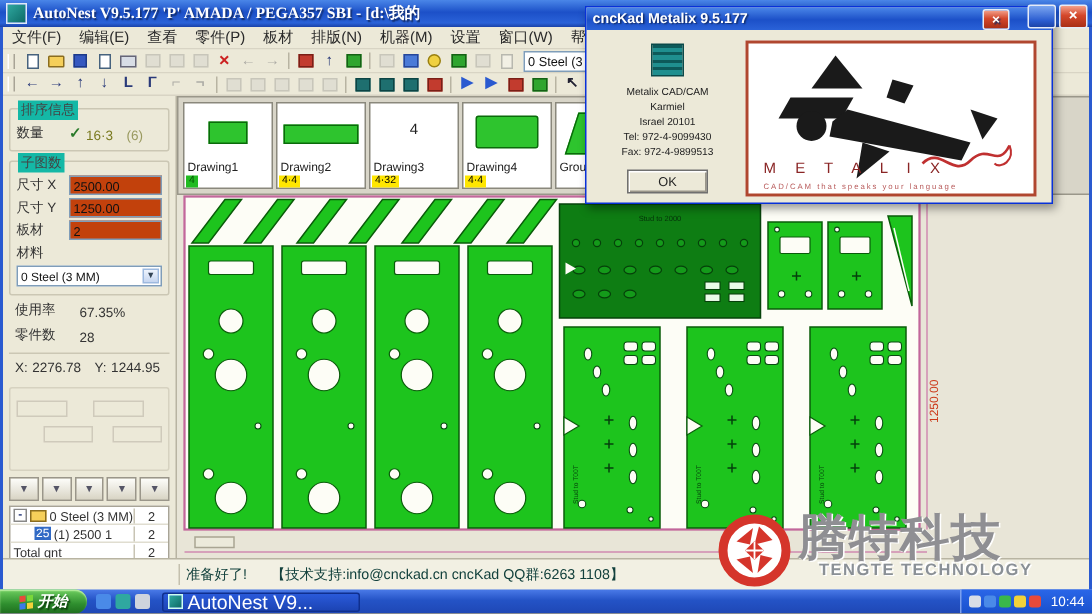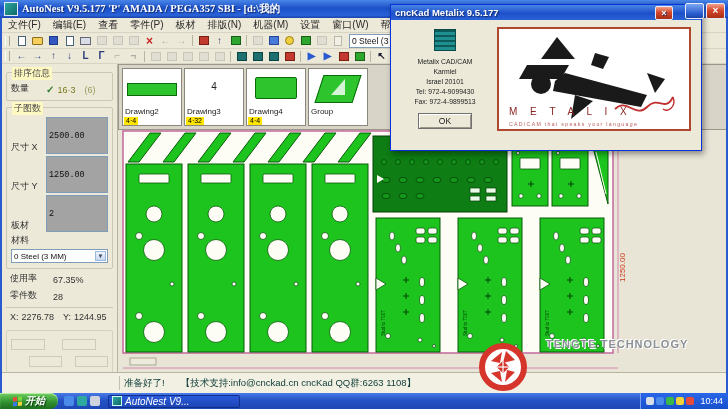--- a/index.html
+++ b/index.html
@@ -50,25 +50,25 @@
   .g-check::before{content:"✓";color:#2a7a2a;font-size:10px;}
   .g-minus::before{content:"-";}
   .combo{width:96px;height:14px;background:#fff;border:1px solid #7f9db9;font-size:8.5px;color:#111;
          display:flex;align-items:center;padding:0 2px;position:relative;margin-left:3px;flex:0 0 auto;box-sizing:border-box;}
   .combo .carr{position:absolute;right:1px;top:1px;bottom:1px;width:12px;background:linear-gradient(#eef4fd,#c6d6f0);
                border:1px solid #9db9df;display:flex;align-items:center;justify-content:center;box-sizing:border-box;}
   
   .sidebar{position:absolute;left:2px;top:64px;width:116px;height:308px;background:#ece9d8;border-right:1px solid #b8b4a2;
            box-sizing:border-box;font-size:9px;color:#333;padding:2px 2px 0;}
   .grp{border:1px solid #cbc7b4;border-radius:2px;margin:6px 2px 2px;padding:7px 4px 3px;position:relative;}
-  .grp-t{position:absolute;top:-6px;left:5px;background:#fef9c3;padding:0 2px;font-size:9px;color:#444;}
+  .grp-t{position:absolute;top:-6px;left:5px;background:#14b8a6;padding:0 2px;font-size:9px;color:#444;}
   .srow{display:flex;align-items:flex-end;gap:3px;margin:2px 0;}
   .slbl{width:32px;flex:0 0 auto;color:#333;}
-  .fld{flex:1;background:#a3a3a3;border:1px solid #7f9db9;height:11px;font-size:8.5px;color:#111;
-       display:flex;align-items:center;padding:12px 2px;font-family:Liberation Mono, monospace;}
+  .fld{flex:1;background:#c2410c;border:1px solid #7f9db9;height:11px;font-size:8.5px;color:#111;
+       display:flex;align-items:center;padding:0 2px;}
   .olive{color:#7a7a20;} .olive2{color:#9a9a60;margin-left:6px;}
   .scombo{flex:1;background:#fff;border:1px solid #7f9db9;height:12px;font-size:8px;color:#111;
           display:flex;align-items:center;padding:0 2px;position:relative;}
   .scombo .carr{position:absolute;right:1px;top:1px;bottom:1px;width:11px;background:linear-gradient(#eef4fd,#c6d6f0);
                 border:1px solid #9db9df;display:flex;align-items:center;justify-content:center;box-sizing:border-box;}
   .stats{padding:1px 6px;}
   .coords{border-top:1px solid #cbc7b4;margin:4px 2px 0;padding:2px 4px;}
   .disgrp{border:1px solid #d6d2c0;border-radius:2px;margin:4px 2px;height:46px;position:relative;padding:6px 4px 2px;}
   .ebox{width:32px;height:9px;border:1px solid #cfcabb;background:#ece9d8;display:inline-block;}
   .btnrow{display:flex;gap:2px;margin:3px 2px;}
@@ -109,21 +109,21 @@
   .pcross{stroke:#05400c;stroke-width:1;fill:none;}
   .dlabel{font:5px "Liberation Sans",sans-serif;fill:#05330a;}
   .plabel{font:4.5px "Liberation Sans",sans-serif;fill:#05400c;}
   .dimtext{font:8px "Liberation Sans",sans-serif;fill:#cc3a1a;}
   
   .statusbar{position:absolute;left:2px;top:372px;width:724px;height:21px;background:#f2f0e3;border-top:1px solid #b8b4a2;
              display:flex;align-items:center;font-size:9.5px;color:#12403c;box-sizing:border-box;}
   .statusbar .vline{width:1px;height:14px;background:#c4c0ae;margin:0 4px 0 117px;}
   .statusbar .ready{margin-right:16px;}
   
-  .about{position:absolute;left:390px;top:4px;width:312px;height:147px;background:#ece9d8;border:1px solid #0831d9;
+  .about{position:absolute;left:390px;top:4px;width:312px;height:132px;background:#ece9d8;border:1px solid #0831d9;
          box-shadow:2px 3px 6px rgba(0,0,0,.4);z-index:40;box-sizing:border-box;}
   .about .tbar{height:15px;background:linear-gradient(180deg,#4a86e8,#1c50c8 55%,#2a62d8);display:flex;align-items:center;
                padding:0 4px;color:#fff;font-size:9.5px;font-weight:bold;text-shadow:1px 1px 1px #102a66;position:relative;}
   .about .dclose{position:absolute;right:28px;top:1px;width:16px;height:12px;border-radius:2px;border:1px solid #e6ecf8;
                  background:linear-gradient(#f3a08a,#d4472b 45%,#a92f16);color:#fff;font-size:9px;font-weight:bold;
                  display:flex;align-items:center;justify-content:center;}
   .about .dclose::before{content:"×";}
   .dleft{position:absolute;left:8px;top:22px;width:92px;text-align:center;}
   .dlg-icon{width:20px;height:20px;margin:2px auto 6px;background:repeating-linear-gradient(0deg,#1f8f8f 0 3px,#0d5a5a 3px 5px);
             border:1px solid #0a4a4a;}
@@ -144,21 +144,21 @@
            background:linear-gradient(180deg,#4a7ae8 0%,#2453c6 45%,#1e47b5 100%);display:flex;align-items:center;z-index:70;}
   .startbtn{height:16px;width:58px;background:linear-gradient(180deg,#6fcf5f,#2f8f2f 60%,#1e6e1e);border-radius:0 8px 8px 0;
             display:flex;align-items:center;justify-content:center;gap:3px;color:#fff;font-weight:bold;font-size:10px;
             font-style:italic;text-shadow:1px 1px 1px #0a3a0a;box-shadow:inset 0 1px 1px #bff0a8;flex:0 0 auto;}
   .flag{width:9px;height:9px;display:grid;grid-template-columns:4px 4px;grid-template-rows:4px 4px;gap:1px;transform:skewY(-6deg);}
   .flag i{display:block;} .flag i:nth-child(1){background:#e84a3a;} .flag i:nth-child(2){background:#7ad83a;}
   .flag i:nth-child(3){background:#3a7ae8;} .flag i:nth-child(4){background:#f2d23a;}
   .ql{display:flex;align-items:center;gap:3px;margin-left:6px;}
   .qli{width:10px;height:10px;border-radius:2px;}
   .taskitem{margin-left:8px;height:13px;width:132px;background:linear-gradient(#2a5ada,#1c44b4);border:1px solid #0f2f8f;
-            border-radius:2px;display:flex;align-items:center;gap:3px;padding:0 3px;color:#fff;font-size:10px;box-sizing:border-box;font-style:italic;}
+            border-radius:2px;display:flex;align-items:center;gap:3px;padding:0 3px;color:#fff;font-size:13px;box-sizing:border-box;}
   .tico{width:8px;height:8px;background:linear-gradient(135deg,#2fa8a0,#0d6a66);border:1px solid #cfe;flex:0 0 auto;}
   .tray{margin-left:auto;height:16px;display:flex;align-items:center;gap:2px;padding:0 5px;
         background:linear-gradient(180deg,#2a66e8,#1850cc);border-left:1px solid #7aa0f0;}
   .tri{width:8px;height:8px;border-radius:2px;}
   .clock{color:#fff;font-size:9px;margin-left:4px;}
 </style>
 </head>
 <body>
 
 <div class="screen">
@@ -440,20 +440,25 @@
         <span class="tc2">2</span>
       </div>
       <div class="throw">
         <span class="tc1">Total qnt</span>
         <span class="tc2">2</span>
       </div>
     </div>
   </div>
 
   <div class="thumbs">
+    <div class="tcell">
+      <div class="gfx gfx1"></div>
+      <span class="tlabel">Drawing1</span>
+      <span class="tbadge green">4</span>
+    </div>
     <div class="tcell">
       <div class="gfx gfx2"></div>
       <span class="tlabel">Drawing2</span>
       <span class="tbadge">4·4</span>
     </div>
     <div class="tcell">
       <span class="tmark">4</span>
       <span class="tlabel">Drawing3</span>
       <span class="tbadge">4·32</span>
     </div>
@@ -624,20 +629,21 @@
       <circle cx="27" cy="27" r="21" fill="#ffffff" stroke="#d5352b" stroke-width="6"></circle>
       <polygon points="15,21 26,12 24,23" fill="#d5352b"></polygon>
       <polygon points="30,11 39,20 27,23" fill="#d5352b"></polygon>
       <polygon points="15,33 26,42 24,31" fill="#d5352b"></polygon>
       <polygon points="39,32 29,42 31,30" fill="#d5352b"></polygon>
       <rect x="22.5" y="22.5" width="9" height="9" fill="#d5352b" transform="rotate(45 27 27)"></rect>
       <line x1="21" y1="27" x2="33" y2="27" stroke="#fff" stroke-width="1.2"></line>
       <line x1="27" y1="21" x2="27" y2="33" stroke="#fff" stroke-width="1.2"></line>
     </svg>
     <div class="wm-text">
+      <div class="wm-cn">腾特科技</div>
       <div class="wm-en">TENGTE TECHNOLOGY</div>
     </div>
   </div>
 
   <div class="taskbar">
     <div class="startbtn">
       <span class="flag">
           <i></i>
           <i></i>
           <i></i>

